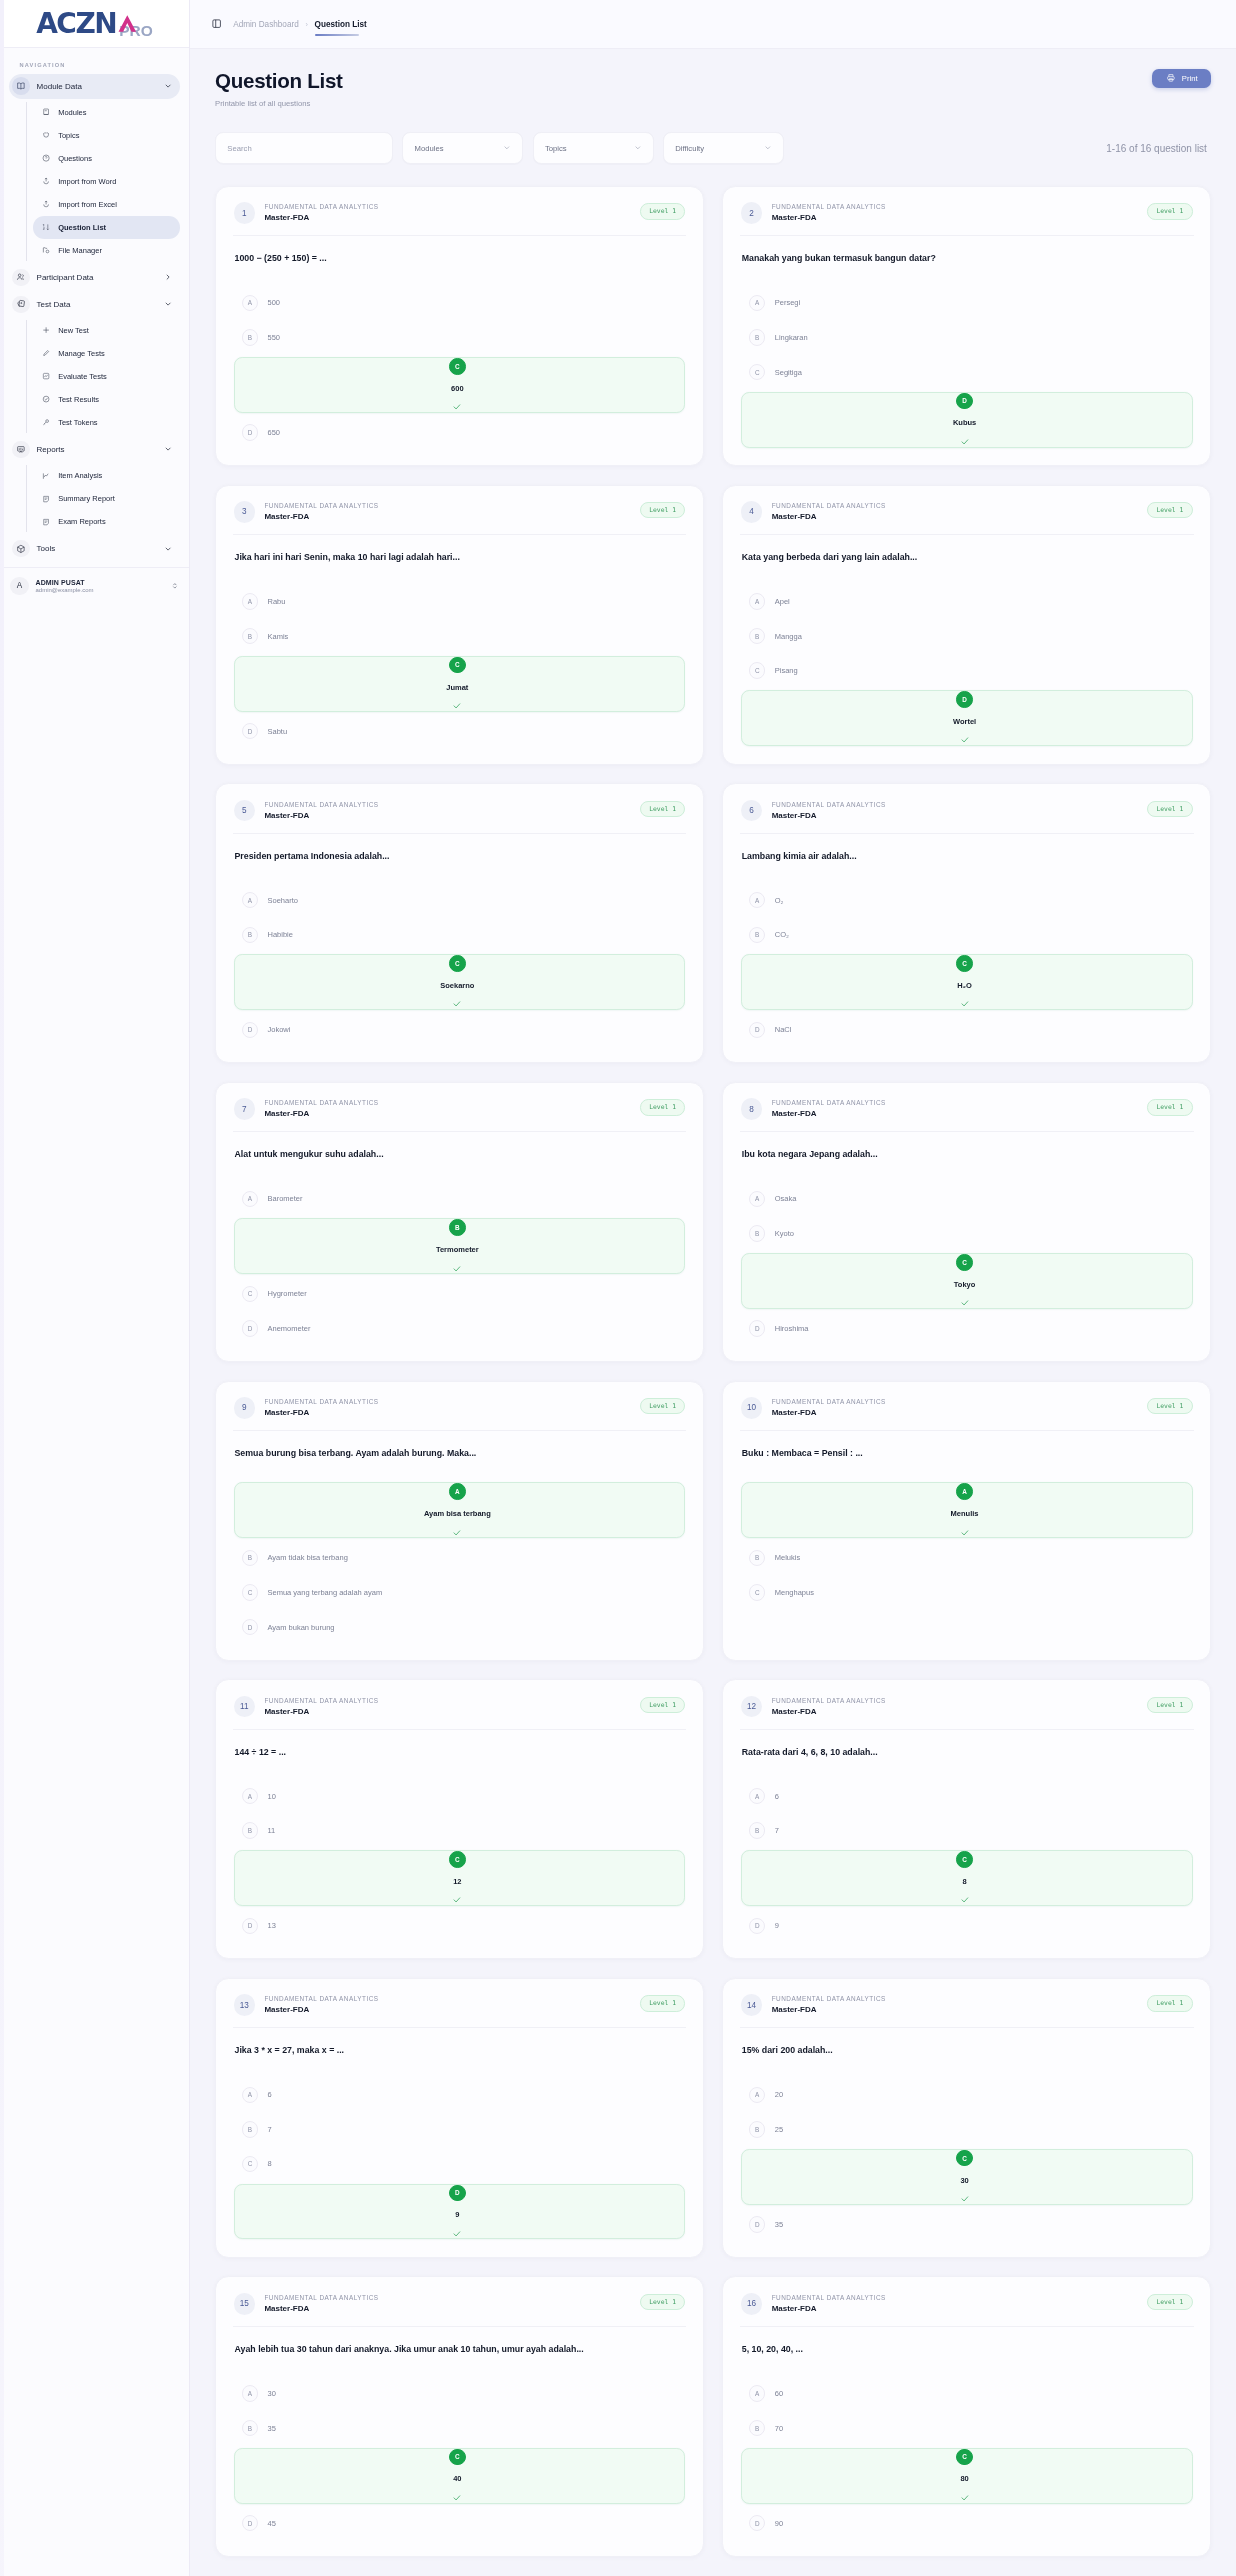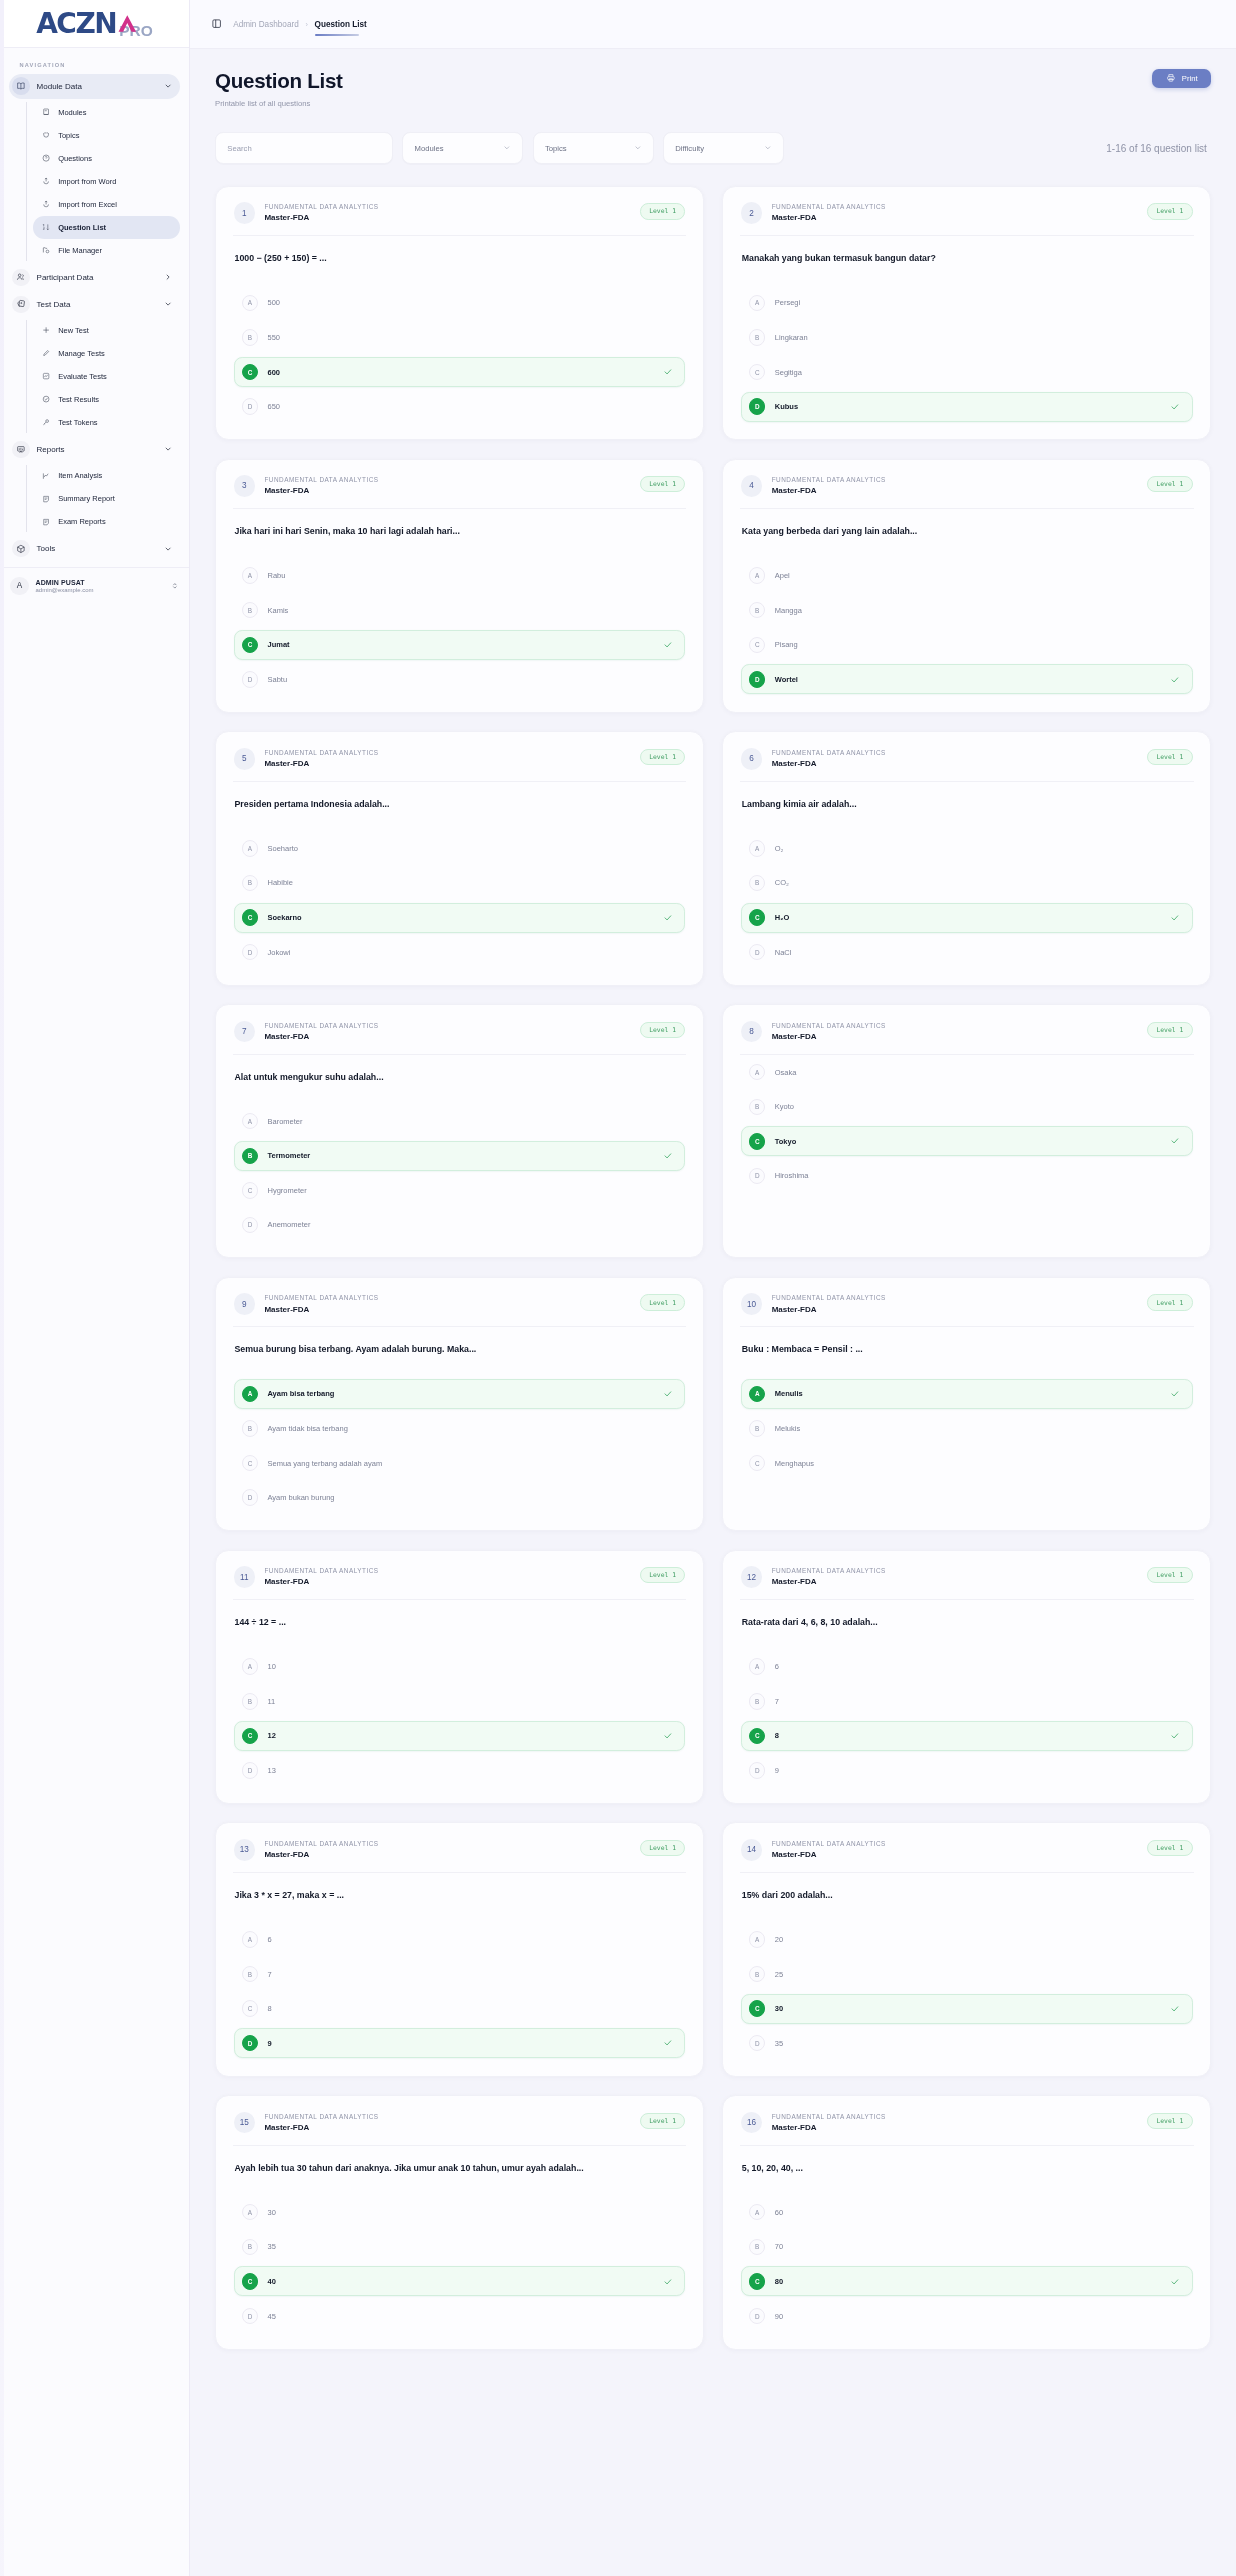--- a/index.html
+++ b/index.html
@@ -176,20 +176,21 @@
     padding: 15.5px 1px 2.1px 1px; min-height: 49px;
   }
   .opts { display: flex; flex-direction: column; gap: 4.6px; margin-top: 3.1px; }
   .opt {
     display: flex; align-items: center; gap: 9.3px; min-height: 30px;
     padding: 0 11.3px 0 7.2px; border-radius: 8.2px; border: 0.5px solid transparent;
   }
   .opt.correct {
     background: #f1fbf4; border-color: #d2eedd;
     box-shadow: 0 0.5px 1.5px rgba(42,140,80,.06);
+    flex-direction: column;
   }
   .opt .badge {
     width: 16.5px; height: 16.5px; border-radius: 50%; flex: 0 0 16.5px;
     display: flex; align-items: center; justify-content: center;
     font-size: 6.4px; color: #8d92a6; background: #fbfbfe; border: 0.5px solid #eceaf3;
   }
   .opt.correct .badge {
     background: #16a34a; border-color: #16a34a; color: #fff; font-weight: bold;
   }
   .opt .otext { flex: 1; font-size: 7.5px; color: #7d8296; }
@@ -771,20 +772,21 @@
         <div class="qcard">
           <div class="qhead">
             <span class="qnum">8</span>
             <span class="qmeta">
               <span class="qmod" style="display:block">FUNDAMENTAL DATA ANALYTICS</span>
               <span class="qsub" style="display:block">Master-FDA</span>
             </span>
             <span class="qlevel">Level 1</span>
           </div>
           <div class="qdiv"></div>
+          <div class="qtext">Ibu kota negara Jepang adalah...</div>
           <div class="opts">
             <div class="opt">
               <span class="badge">A</span>
               <span class="otext">Osaka</span>
             </div>
             <div class="opt">
               <span class="badge">B</span>
               <span class="otext">Kyoto</span>
             </div>
             <div class="opt correct">

